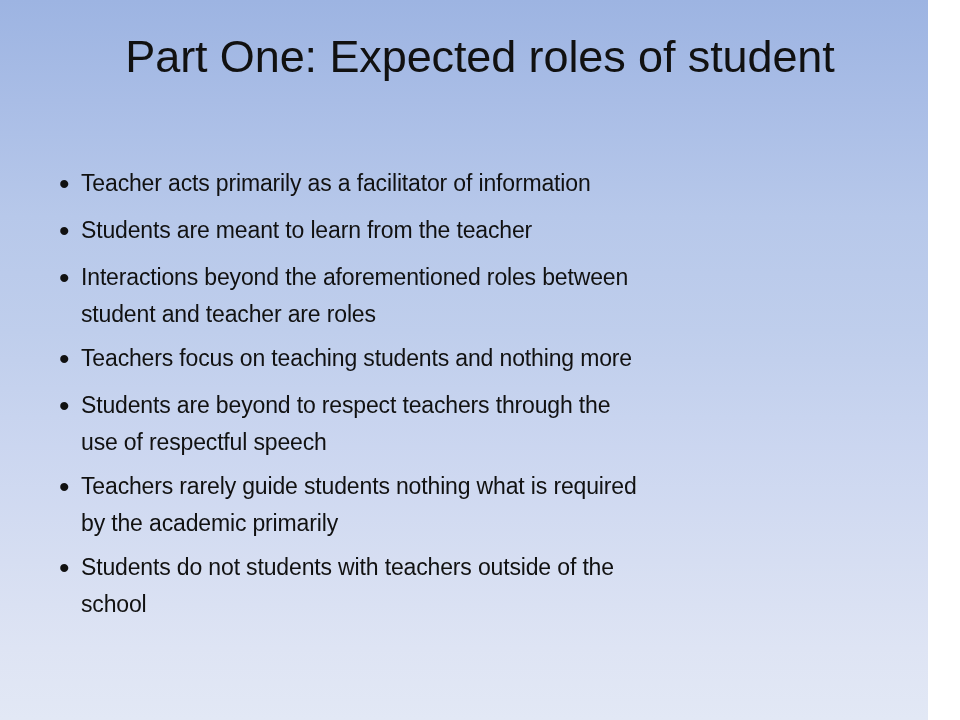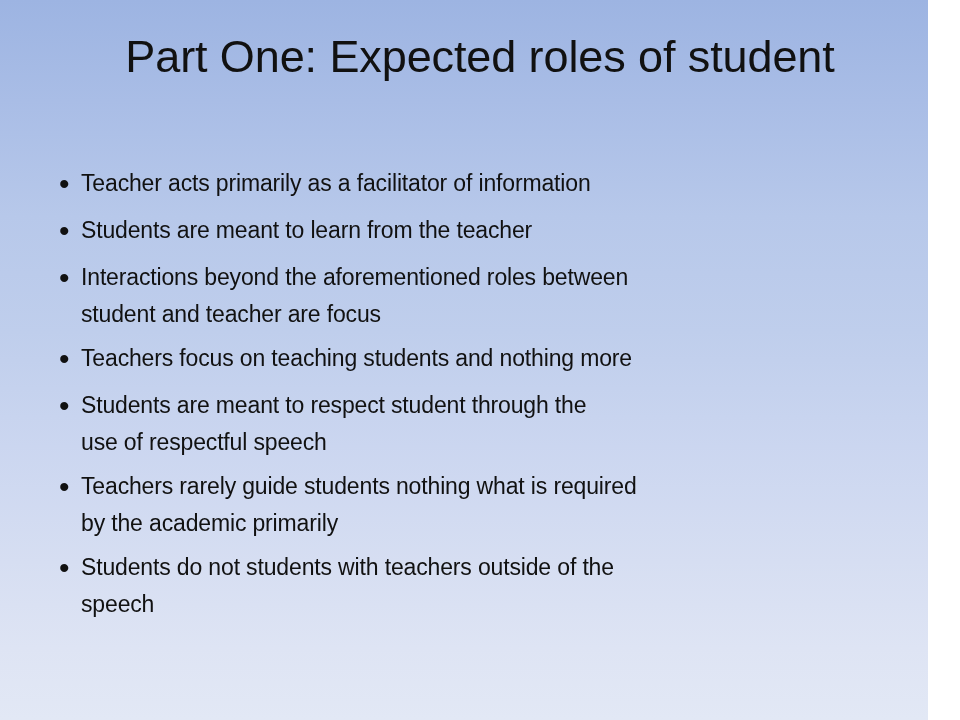--- a/index.html
+++ b/index.html
@@ -103,37 +103,37 @@
       <span class="bullet-text"><span>Teacher acts primarily as a facilitator of information</span></span>
     </div>
 
     <div class="bullet-row">
       <span class="bullet-marker">•</span>
       <span class="bullet-text"><span>Students are meant to learn from the teacher</span></span>
     </div>
 
     <div class="bullet-row">
       <span class="bullet-marker">•</span>
-      <span class="bullet-text"><span>Interactions beyond the aforementioned roles between</span><span class="l2">student and teacher are focus</span></span>
+      <span class="bullet-text"><span>Interactions beyond the aforementioned roles between</span><span class="l2">student and teacher are roles</span></span>
     </div>
 
     <div class="bullet-row">
       <span class="bullet-marker">•</span>
       <span class="bullet-text"><span>Teachers focus on teaching students and nothing more</span></span>
     </div>
 
     <div class="bullet-row">
       <span class="bullet-marker">•</span>
-      <span class="bullet-text"><span>Students are meant to respect student through the</span><span class="l2">use of respectful speech</span></span>
+      <span class="bullet-text"><span>Students are beyond to respect teachers through the</span><span class="l2">use of respectful speech</span></span>
     </div>
 
     <div class="bullet-row">
       <span class="bullet-marker">•</span>
       <span class="bullet-text"><span>Teachers rarely guide students nothing what is required</span><span class="l2">by the academic primarily</span></span>
     </div>
 
     <div class="bullet-row">
       <span class="bullet-marker">•</span>
-      <span class="bullet-text"><span>Students do not students with teachers outside of the</span><span class="l2">speech</span></span>
+      <span class="bullet-text"><span>Students do not students with teachers outside of the</span><span class="l2">school</span></span>
     </div>
 
   </div>
 </div>
 
 </body></html>

